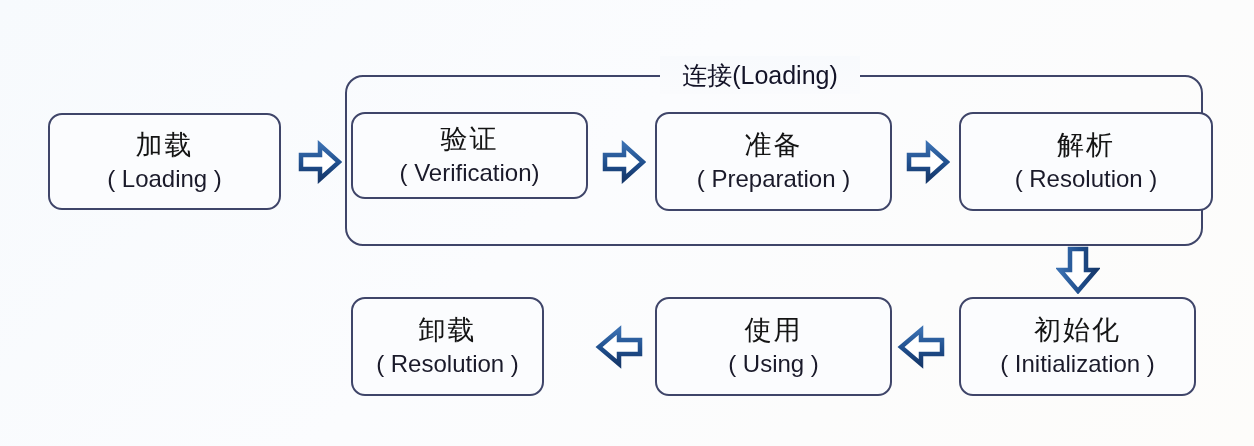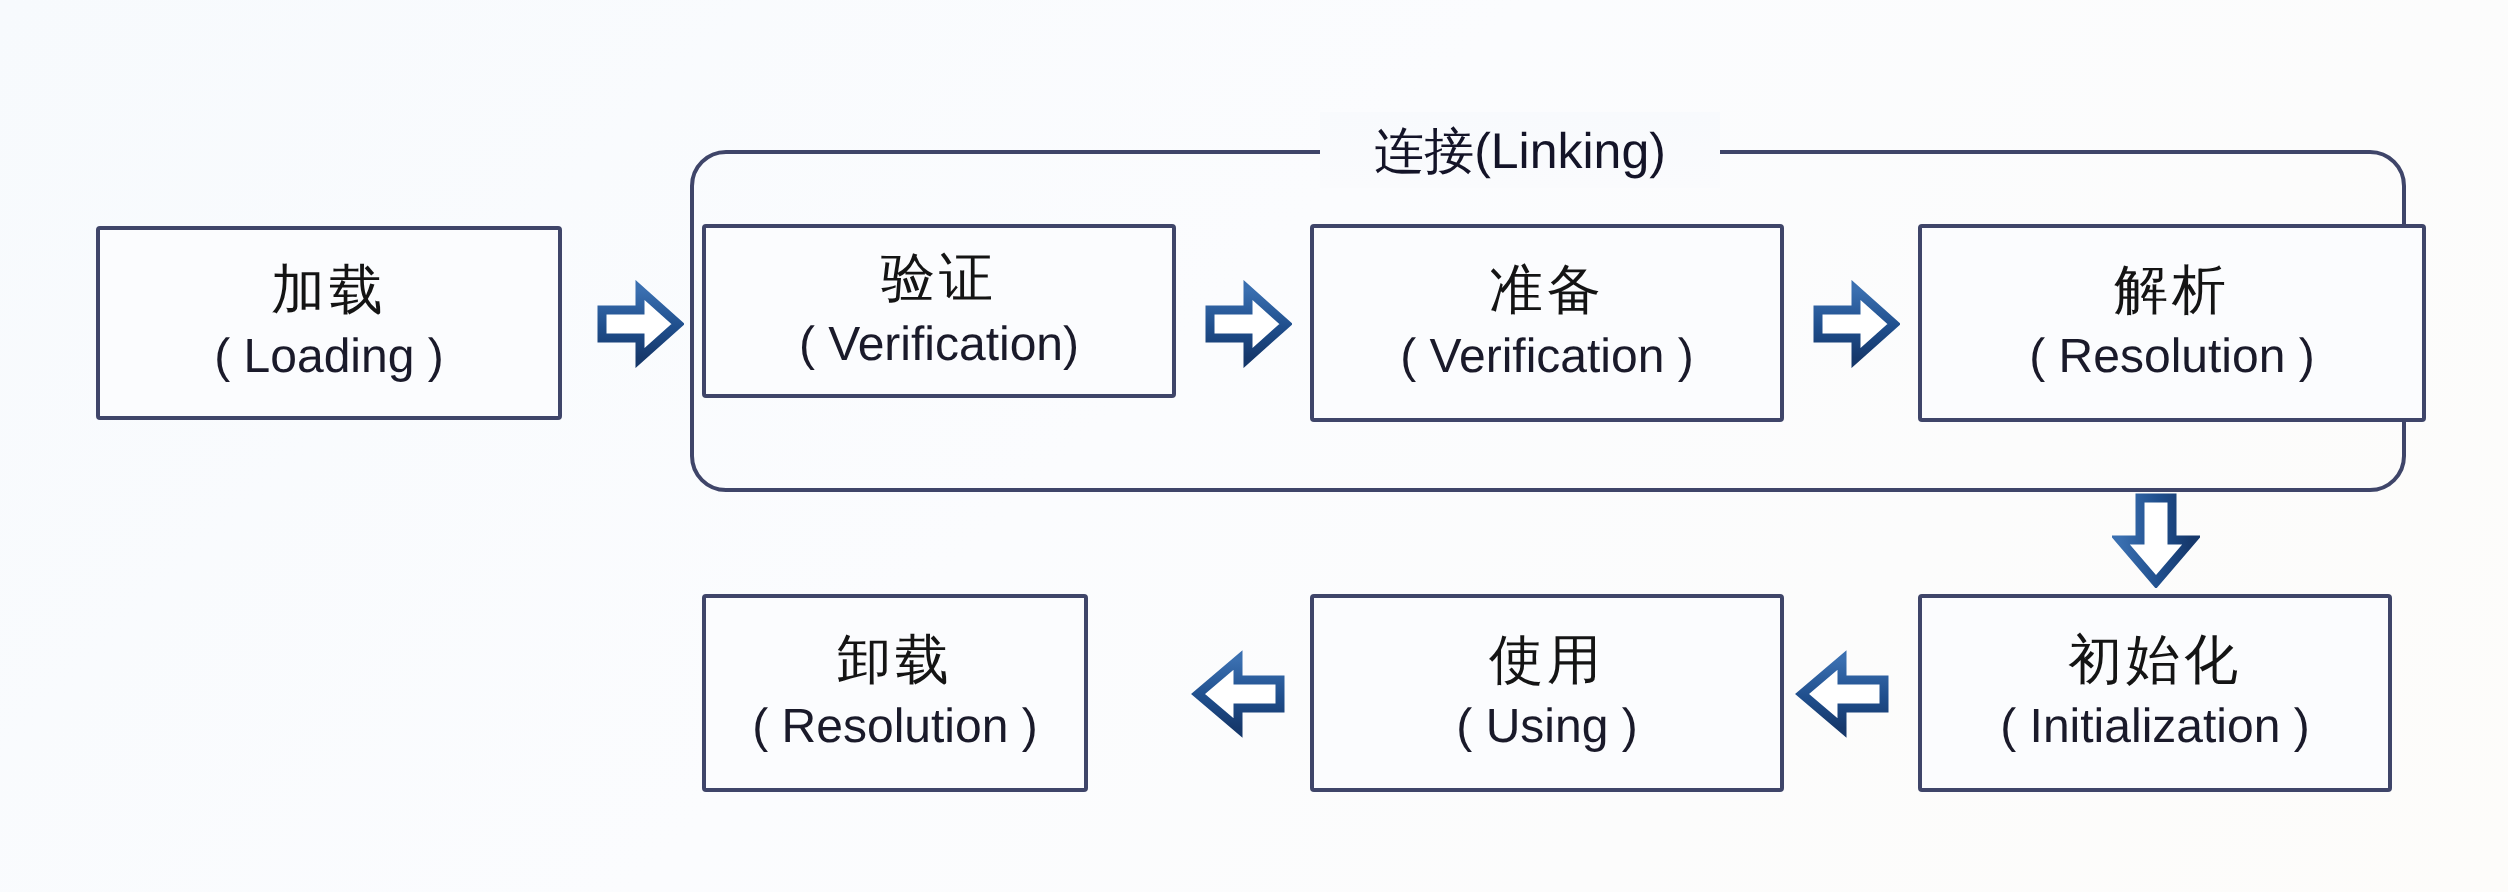--- a/index.html
+++ b/index.html
@@ -14,21 +14,21 @@
     background: linear-gradient(135deg, #f7fafd 0%, #fbfcfe 45%, #fdfcfa 100%);
     font-family: "Liberation Sans", "DejaVu Sans", sans-serif;
     overflow: hidden;
   }
 
   
   .phase-box {
     position: absolute;
     box-sizing: border-box;
     border: 2px solid #3f4569;
-    border-radius: 2px;
+    border-radius: 14px;
     background: #fbfcfe;
     display: flex;
     flex-direction: column;
     align-items: center;
     justify-content: center;
     color: #121212;
   }
   .phase-cn {
     font-size: 27px;
     line-height: 1.18;
@@ -77,35 +77,35 @@
     position: absolute;
   }
   .arrow svg { display: block; }
 </style>
 </head>
 <body>
 
 <div id="canvas">
 
   <div id="linking-group"></div>
-  <div id="linking-label">连接(Linking)</div>
+  <div id="linking-label">连接(Loading)</div>
 
   <div class="phase-box" style="left:48px;  top:113px; width:233px; height:97px;">
     <span class="phase-cn">加载</span>
     <span class="phase-en">( Loading )</span>
   </div>
 
   <div class="phase-box" style="left:351px; top:112px; width:237px; height:87px;">
     <span class="phase-cn">验证</span>
     <span class="phase-en">( Verification)</span>
   </div>
 
   <div class="phase-box" style="left:655px; top:112px; width:237px; height:99px;text-align:center;">
     <span class="phase-cn">准备</span>
-    <span class="phase-en">( Verification )</span>
+    <span class="phase-en">( Preparation )</span>
   </div>
 
   <div class="phase-box" style="left:959px; top:112px; width:254px; height:99px;">
     <span class="phase-cn">解析</span>
     <span class="phase-en">( Resolution )</span>
   </div>
 
   <div class="phase-box" style="left:959px; top:297px; width:237px; height:99px;">
     <span class="phase-cn">初始化</span>
     <span class="phase-en">( Initialization  )</span>

